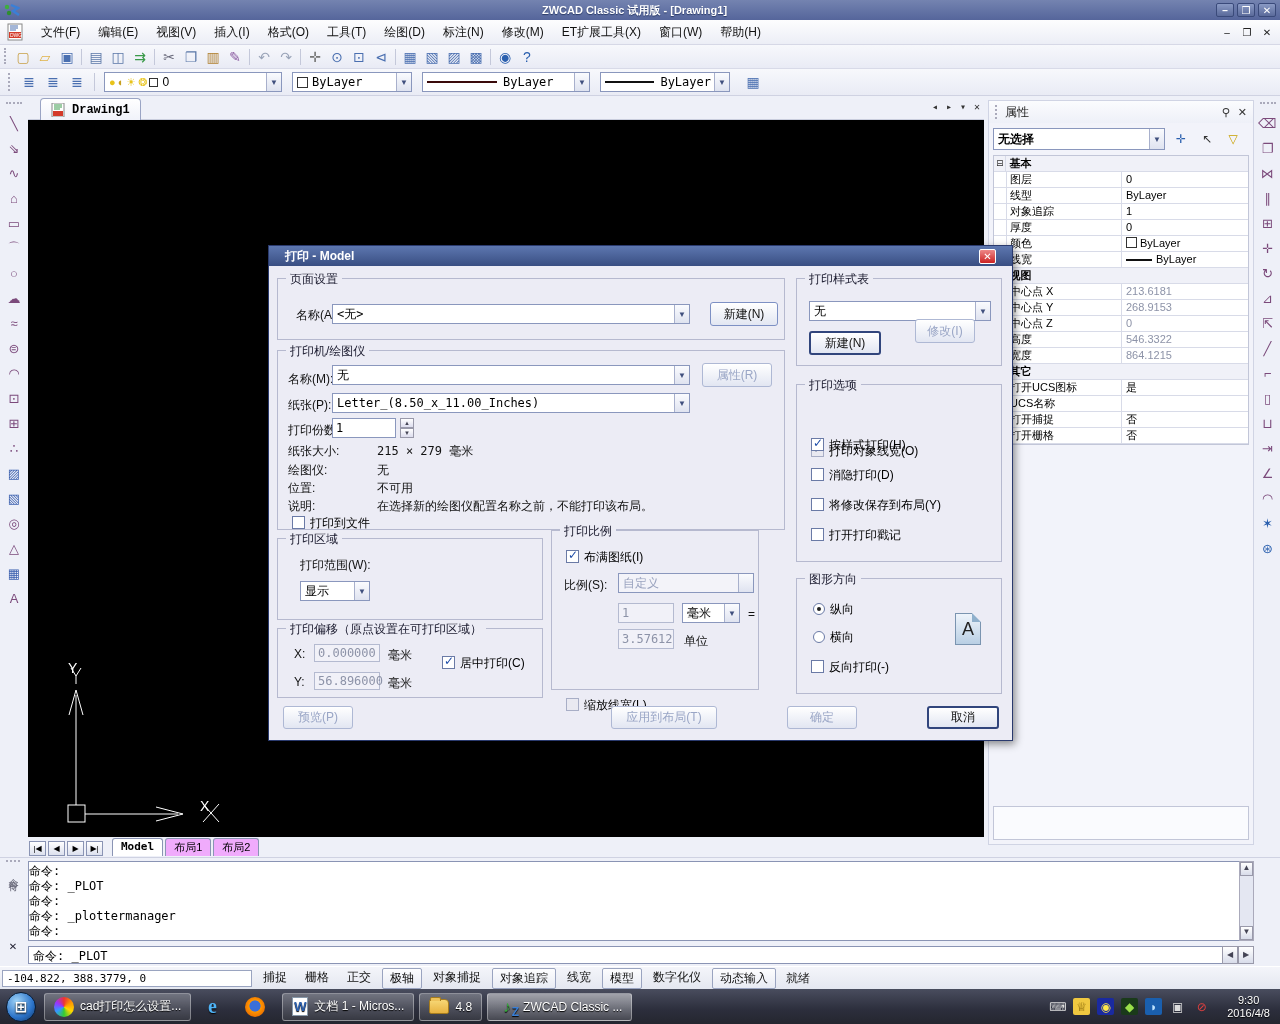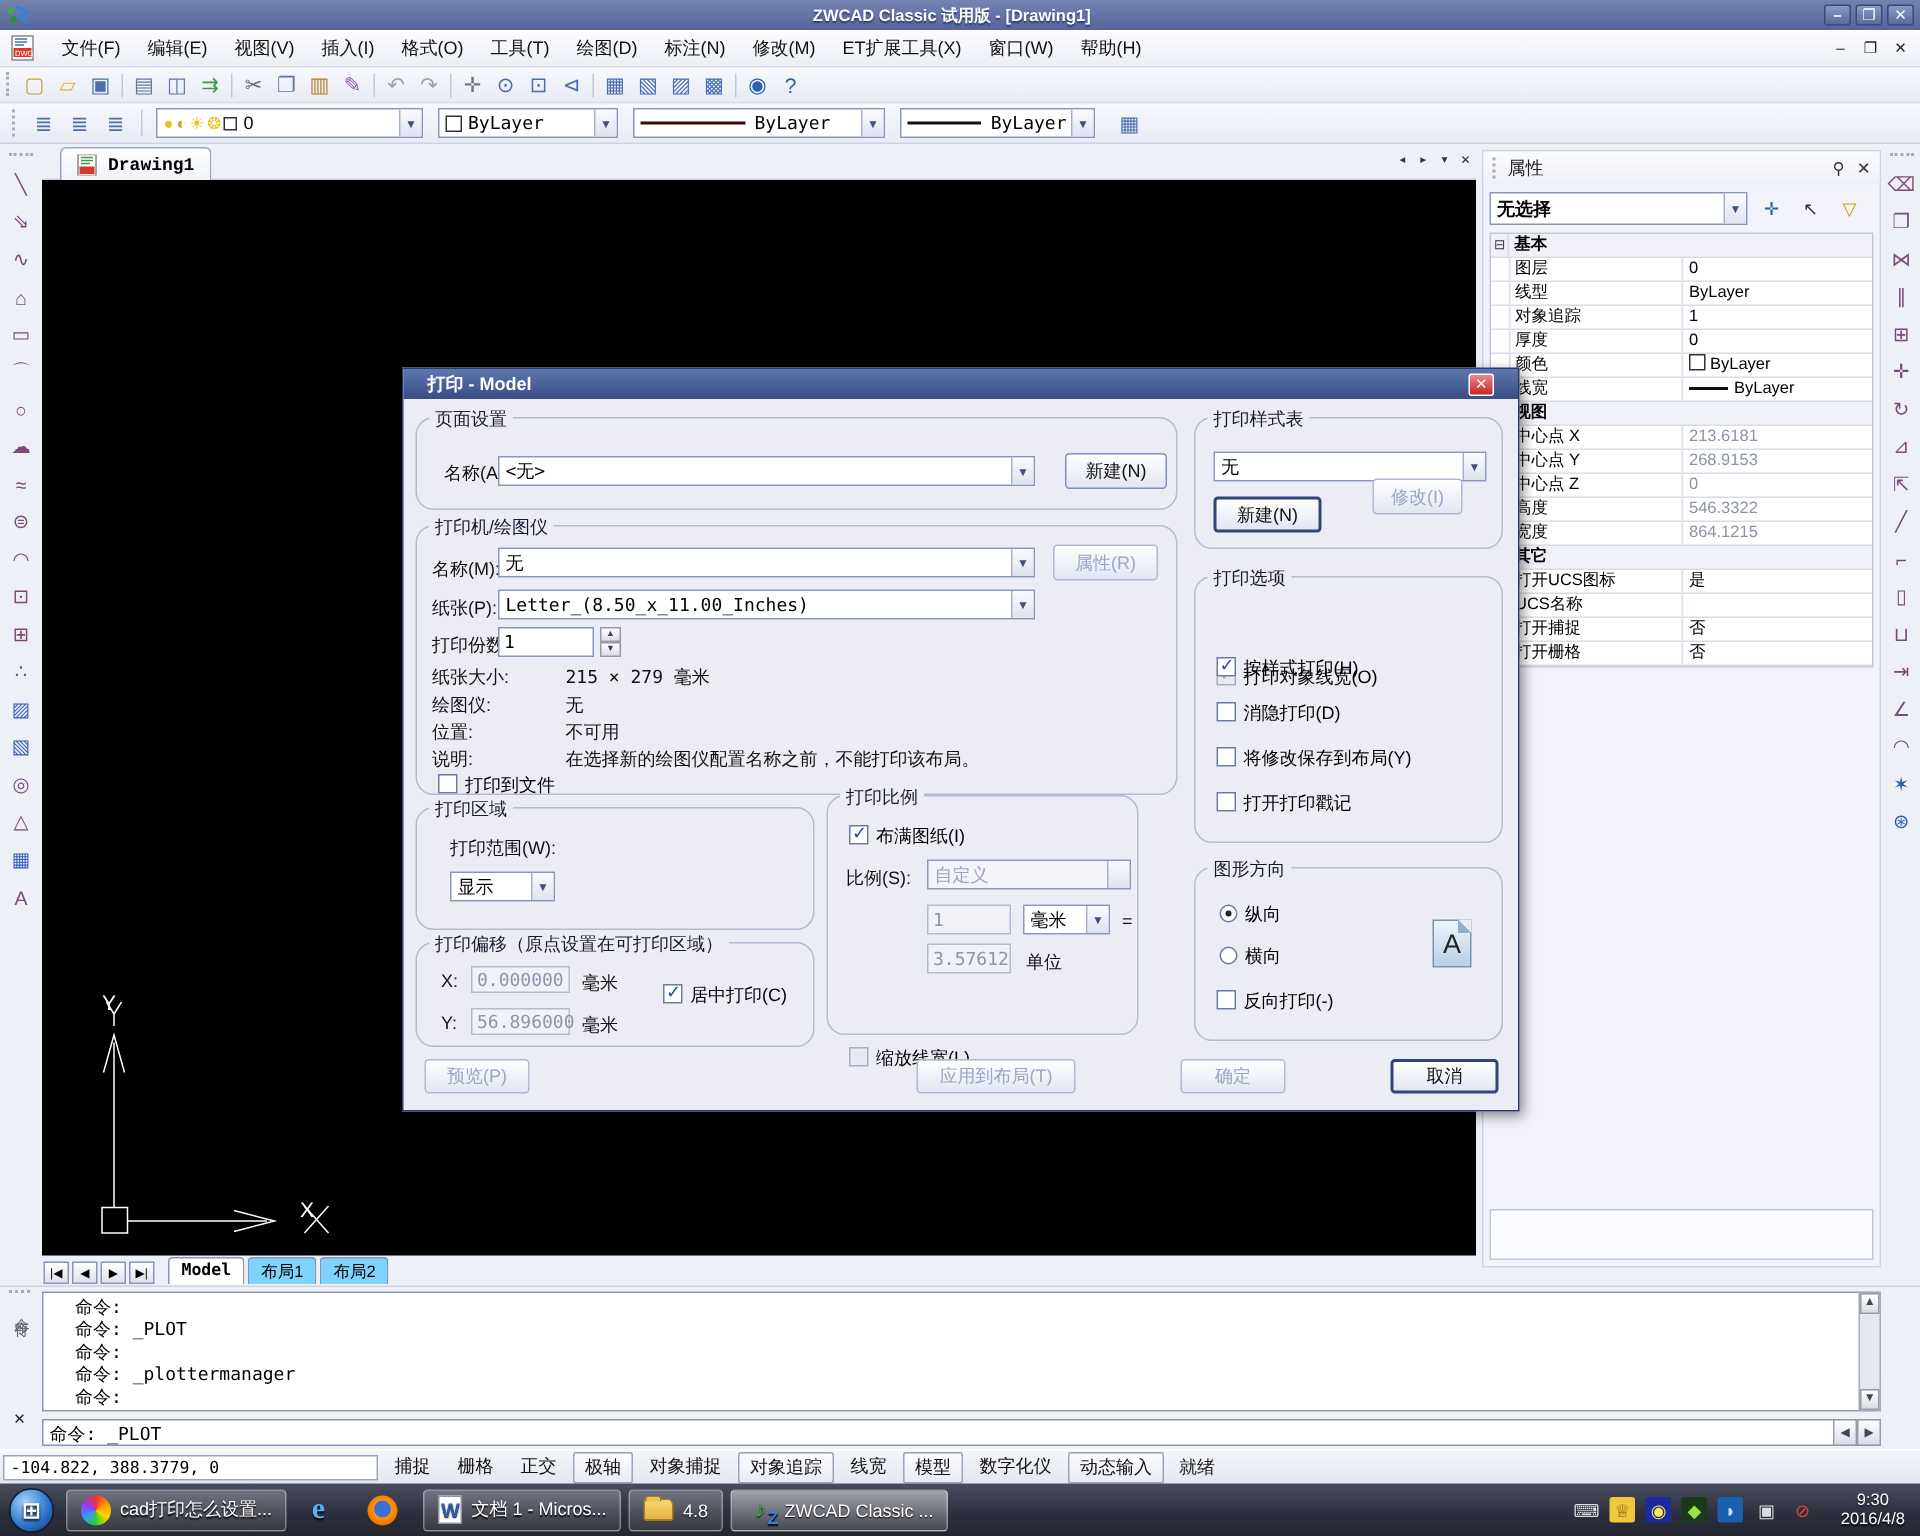--- a/index.html
+++ b/index.html
@@ -45,29 +45,29 @@
   .doctab { position:absolute; left:12px; top:2px; height:22px; background:linear-gradient(180deg,#ffffff,#f0f2fa);
     border:1px solid #9aa4c4; border-bottom:none; border-radius:4px 4px 0 0; display:flex; align-items:center; padding:0 10px; font-weight:bold; gap:5px;}
   .tabctl { position:absolute; right:4px; top:5px; display:flex; gap:8px; color:#333; font-size:10px;}
   .drawarea { position:absolute; top:120px; left:28px; width:956px; height:717px; background:#000; }
   .lefttb { position:absolute; top:100px; left:0; width:28px; height:745px; display:flex; flex-direction:column; align-items:center; gap:1px; }
   .righttb { position:absolute; top:100px; left:1255px; width:25px; height:745px; display:flex; flex-direction:column; align-items:center; gap:1px;}
   .grip { width:16px; height:5px; border-top:2px dotted #aab; margin:2px 0 3px 0;}
   
   .modelbar { position:absolute; top:838px; left:28px; width:956px; height:18px; background:#eef0f8; display:flex; align-items:flex-end; font-size:11px;}
   .mnav { border:1px solid #8a94b4; background:linear-gradient(#fff,#dde1ee); width:17px; height:15px; font-size:8px; text-align:center; line-height:14px; margin:0 1px;}
-  .mtab { border:1px solid #8a94b4; border-bottom:none; padding:1px 8px; background:#7dd3fc; margin-left:2px; border-radius:3px 3px 0 0;}
+  .mtab { border:1px solid #8a94b4; border-bottom:none; padding:1px 8px; background:#f0abfc; margin-left:2px; border-radius:3px 3px 0 0;}
   .mtab.active { background:#fff; font-weight:bold; font-family:"DejaVu Sans Mono",monospace;}
   
   .cmdpanel { position:absolute; top:857px; left:0; width:1280px; height:109px; background:#eef0f8; border-top:1px solid #cfd2e2;}
   .cmdstrip { position:absolute; left:0; top:0; width:26px; height:100%; display:flex; flex-direction:column; align-items:center;}
   .cmdstrip .vtitle { writing-mode:vertical-lr; font-size:10px; color:#667; letter-spacing:2px; margin-top:2px;}
   .cmdstrip .closex { margin-top:auto; margin-bottom:14px; font-size:10px; color:#223; font-weight:bold;}
   .cmdhist { position:absolute; left:28px; top:3px; width:1224px; height:80px; background:#fff; border:1px solid #8a94b4;
-    font-family:"DejaVu Sans Mono",monospace; font-size:12px; padding:2px 21px; line-height:15px; overflow:hidden;}
+    font-family:"DejaVu Sans Mono",monospace; font-size:12px; padding:2px 0; line-height:15px; overflow:hidden;}
   .cmdinput { position:absolute; left:28px; top:88px; width:1224px; height:18px; background:#fff; border:1px solid #8a94b4;
     font-family:"DejaVu Sans Mono",monospace; font-size:12px; padding:1px 4px;}
   .vscroll { position:absolute; right:26px; top:3px; width:15px; height:80px; background:#e4e7f2; border:1px solid #aab;}
   .vscroll span{ display:block; height:14px; text-align:center; font-size:8px; color:#445; background:linear-gradient(#fff,#d8dcea); border:1px solid #99a;}
   .vscroll .dn { position:absolute; bottom:0; width:100%;}
   .hscrollbtns { position:absolute; right:26px; top:88px; display:flex; }
   .hscrollbtns span { width:16px; height:18px; background:linear-gradient(#fff,#d8dcea); border:1px solid #99a; font-size:8px; text-align:center; line-height:16px; color:#445;}
   
   .statusbar { position:absolute; top:966px; left:0; width:1280px; height:23px; background:linear-gradient(#f4f5fa,#e4e7f0);
     display:flex; align-items:center; font-size:12px; border-top:1px solid #fff;}
@@ -117,21 +117,21 @@
   .prow.swatch .pval::before { content:""; display:inline-block; width:9px; height:9px; border:1px solid #333; background:#fff; margin-right:3px; vertical-align:-1px;}
   .prow.wline .pval::before { content:""; display:inline-block; width:26px; height:0; border-top:2px solid #111; margin-right:4px; vertical-align:2px;}
   .pdesc { position:absolute; left:4px; right:4px; bottom:4px; height:34px; background:#fafbfe; border:1px solid #c2c6d8;}
   
   .dialog { position:absolute; left:268px; top:245px; width:745px; height:496px; background:#ececf5;
     border:1px solid #2a3a6e; box-shadow:2px 3px 8px rgba(0,0,0,.45); z-index:10;}
   .dtitle { height:20px; background:linear-gradient(180deg,#5d77b0,#394e82); color:#fff; font-weight:bold;
     display:flex; align-items:center; padding:0 16px; font-size:12px;}
   .dclose { margin-left:auto; width:17px; height:15px; background:linear-gradient(#e88,#c22); border:1px solid #fff;
     border-radius:2px; color:#fff; font-size:10px; text-align:center; line-height:14px; font-weight:bold;}
-  .group { position:absolute; border:1px solid #b6b9cf; border-radius:12px; }
+  .group { position:absolute; border:1px solid #b6b9cf; border-radius:0; }
   .group > .legend { position:absolute; top:-8px; left:8px; background:#ececf5; padding:0 4px; font-size:12px; color:#1a1a2e;}
   .dlabel { position:absolute; font-size:12px; color:#111; white-space:nowrap;}
   .dval { position:absolute; font-size:12px; color:#111; white-space:nowrap; font-family:"DejaVu Sans Mono",monospace;}
   .xpbtn { position:absolute; border:1px solid #7d90c4; border-radius:3px; background:linear-gradient(180deg,#ffffff,#e2e6f2);
     font-size:12px; text-align:center; color:#111; box-shadow:inset 0 1px 0 #fff;}
   .xpbtn.dis { color:#9aa6c6; border-color:#aeb8d4;}
   .xpbtn.default { border:2px solid #31457c; }
   .edit { position:absolute; background:#fff; border:1px solid #8a97bd; font-size:12px; padding:0 3px;
     font-family:"DejaVu Sans Mono",monospace; display:flex; align-items:center;}
   .edit.dis { background:#f1f1f8; color:#8d93a8; border-color:#b4bad0;}

